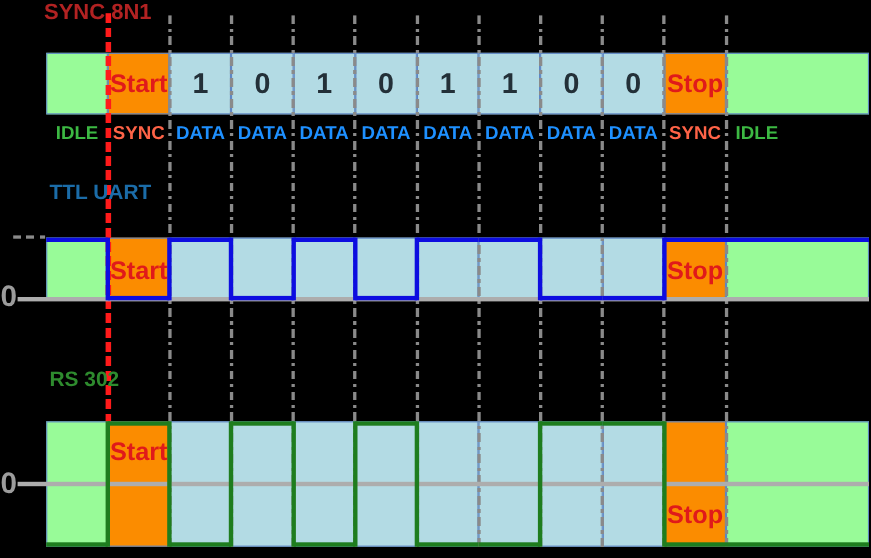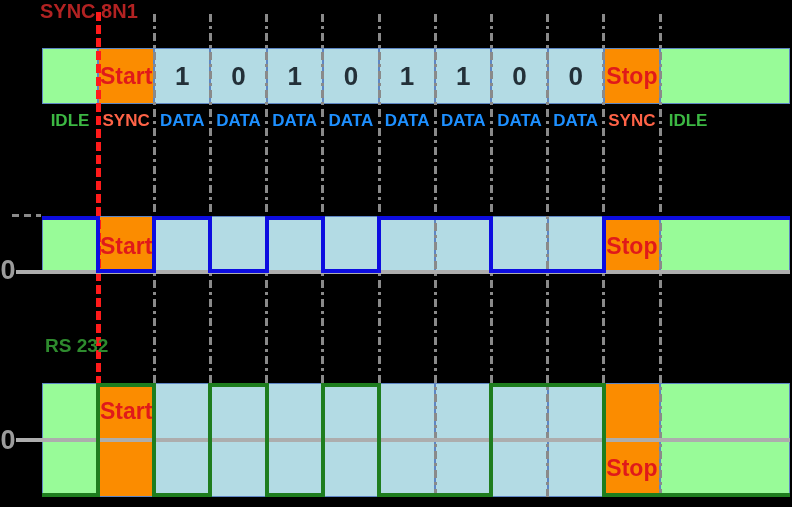--- a/index.html
+++ b/index.html
@@ -14,21 +14,22 @@
   .hidash{position:absolute;height:3px;z-index:4;}
   .wseg{position:absolute;z-index:5;}
   .txt{position:absolute;z-index:6;white-space:nowrap;transform:translate(-50%,-50%);}
   .txt-plain{position:absolute;z-index:6;white-space:nowrap;}
 </style>
 </head>
 <body>
 
 <div id="canvas">
   <div class="txt-plain" style="left: 40px; top: 0px; font-size: 20px; color: rgb(178, 34, 34);">SYNC 8N1</div>
-  <div class="txt-plain" style="left: 45px; top: 335px; font-size: 19px; color: rgb(46, 139, 46);">RS 232</div>
+  <div class="txt-plain" style="left: 45px; top: 165px; font-size: 19px; color: rgb(27, 108, 168);">TTL UART</div>
+  <div class="txt-plain" style="left: 45px; top: 335px; font-size: 19px; color: rgb(46, 139, 46);">RS 302</div>
   <div class="txt" style="left: 8px; top: 270px; font-size: 27px; color: rgb(156, 156, 156);">0</div>
   <div class="txt" style="left: 8px; top: 440px; font-size: 27px; color: rgb(156, 156, 156);">0</div>
 <div class="block" style="left: 42px; top: 48px; width: 56px; height: 56px; background: rgb(152, 251, 152);"></div>
     <div class="block" style="left: 42px; top: 216px; width: 56px; height: 57px; background: rgb(152, 251, 152);"></div>
     <div class="block" style="left: 42px; top: 383px; width: 56px; height: 57px; background: rgb(152, 251, 152);"></div>
     <div class="block" style="left: 42px; top: 440px; width: 56px; height: 57px; background: rgb(152, 251, 152);"></div>
     <div class="block" style="left: 98px; top: 48px; width: 56.2px; height: 56px; background: rgb(251, 140, 0);"></div>
     <div class="block" style="left: 98px; top: 216px; width: 56.2px; height: 57px; background: rgb(251, 140, 0);"></div>
     <div class="block" style="left: 98px; top: 383px; width: 56.2px; height: 57px; background: rgb(251, 140, 0);"></div>
     <div class="block" style="left: 98px; top: 440px; width: 56.2px; height: 57px; background: rgb(251, 140, 0);"></div>

